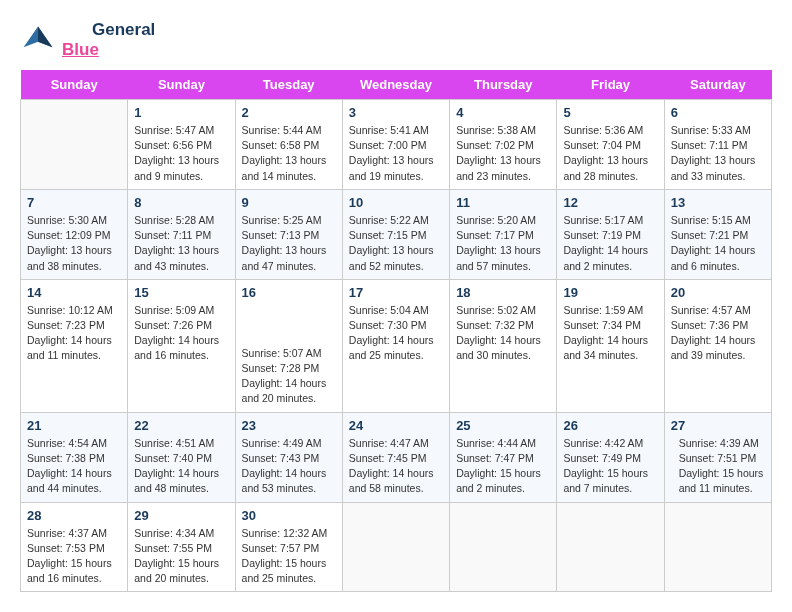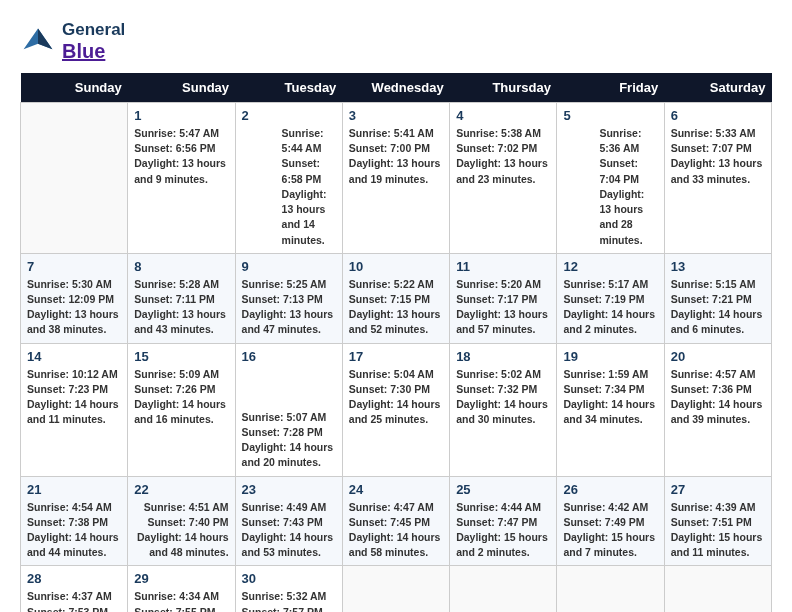--- a/index.html
+++ b/index.html
@@ -37,24 +37,24 @@
       font-size: 16px;
       color: #333;
       font-weight: normal;
     }
     table {
       width: 100%;
       border-collapse: collapse;
       font-size: 11px;
     }
     thead tr th {
-      background-color: #0f172a;
+      background-color: #d946ef;
       color: #fff;
       padding: 7px 6px;
-      text-align: right;
+      text-align: center;
       font-size: 13px;
       font-weight: bold;
       margin-left: 12px;
     }
     tbody tr td {
       border: 1px solid #ccc;
       vertical-align: top;
       padding: 5px 6px;
       height: 80px;
       width: 107px;
@@ -67,38 +67,37 @@
       font-weight: bold;
       font-size: 13px;
       color: #1a3a5c;
       display: block;
       margin-bottom: 3px;
     }
     .day-info {
       color: #333;
       font-size: 10.5px;
       line-height: 1.45;
-      font-weight: bold;
     }
     .empty-cell {
       background: #f9f9f9 !important;
     }
   </style>
 </head>
 <body>
 
 <div class="header-section">
   <div class="logo">
     <svg class="logo-bird" viewBox="0 0 40 40" xmlns="http://www.w3.org/2000/svg">
       <polygon points="20,5 36,28 20,22 4,28" fill="#2e6da4"></polygon>
       <polygon points="20,5 36,28 20,22" fill="#1a3a5c"></polygon>
     </svg>
     <div>
-      <div style="font-size:17px;font-weight:bold;color:#1a3a5c;">General</div>
-      <div style="font-size:20px;font-weight:bold;color:#4c1d95;text-decoration:underline;">Blue</div>
+      <div style="font-size:17px;font-weight:bold;color:#1a3a5c;margin-left:30px;">General</div>
+      <div style="font-size:17px;font-weight:bold;color:#ec4899;text-decoration:underline;">Blue</div>
     </div>
   </div>
 </div>
 
 <table>
   <thead>
     <tr>
     <th>Sunday</th>
         <th>Sunday</th>
         <th>Tuesday</th>
@@ -113,50 +112,50 @@
         <td class="empty-cell"></td>
         <td>
           <span class="day-number">1</span>
           <div class="day-info" style="white-space: pre-line;">Sunrise: 5:47 AM
 Sunset: 6:56 PM
 Daylight: 13 hours
 and 9 minutes.</div>
         </td>
         <td>
           <span class="day-number">2</span>
-          <div class="day-info" style="white-space: pre-line; margin-left: 40px;">Sunrise: 5:44 AM
+          <div class="day-info" style="white-space: pre-line;">Sunrise: 5:44 AM
 Sunset: 6:58 PM
 Daylight: 13 hours
 and 14 minutes.</div>
         </td>
         <td>
           <span class="day-number">3</span>
           <div class="day-info" style="white-space: pre-line;">Sunrise: 5:41 AM
 Sunset: 7:00 PM
 Daylight: 13 hours
 and 19 minutes.</div>
         </td>
         <td>
           <span class="day-number">4</span>
           <div class="day-info" style="white-space: pre-line;">Sunrise: 5:38 AM
 Sunset: 7:02 PM
 Daylight: 13 hours
 and 23 minutes.</div>
         </td>
         <td>
           <span class="day-number">5</span>
-          <div class="day-info" style="white-space: pre-line; margin-left: 36px;">Sunrise: 5:36 AM
+          <div class="day-info" style="white-space: pre-line;">Sunrise: 5:36 AM
 Sunset: 7:04 PM
 Daylight: 13 hours
 and 28 minutes.</div>
         </td>
         <td>
           <span class="day-number">6</span>
           <div class="day-info" style="white-space: pre-line;">Sunrise: 5:33 AM
-Sunset: 7:07 PM
+Sunset: 7:11 PM
 Daylight: 13 hours
 and 33 minutes.</div>
         </td>
       </tr>
       <tr>
         <td>
           <span class="day-number">7</span>
           <div class="day-info" style="white-space: pre-line;">Sunrise: 5:30 AM
 Sunset: 12:09 PM
 Daylight: 13 hours
@@ -259,21 +258,21 @@
       <tr>
         <td>
           <span class="day-number">21</span>
           <div class="day-info" style="white-space: pre-line;">Sunrise: 4:54 AM
 Sunset: 7:38 PM
 Daylight: 14 hours
 and 44 minutes.</div>
         </td>
         <td>
           <span class="day-number">22</span>
-          <div class="day-info" style="white-space: pre-line; text-align: right;">Sunrise: 4:51 AM
+          <div class="day-info" style="white-space: pre-line;">Sunrise: 4:51 AM
 Sunset: 7:40 PM
 Daylight: 14 hours
 and 48 minutes.</div>
         </td>
         <td>
           <span class="day-number">23</span>
           <div class="day-info" style="white-space: pre-line;">Sunrise: 4:49 AM
 Sunset: 7:43 PM
 Daylight: 14 hours
 and 53 minutes.</div>
@@ -294,21 +293,21 @@
         </td>
         <td>
           <span class="day-number">26</span>
           <div class="day-info" style="white-space: pre-line;">Sunrise: 4:42 AM
 Sunset: 7:49 PM
 Daylight: 15 hours
 and 7 minutes.</div>
         </td>
         <td>
           <span class="day-number">27</span>
-          <div class="day-info" style="white-space: pre-line;">Sunrise: 4:39 AM
+          <div class="day-info" style="white-space: pre-line; margin-left: 8px;">Sunrise: 4:39 AM
 Sunset: 7:51 PM
 Daylight: 15 hours
 and 11 minutes.</div>
         </td>
       </tr>
       <tr>
         <td>
           <span class="day-number">28</span>
           <div class="day-info" style="white-space: pre-line;">Sunrise: 4:37 AM
 Sunset: 7:53 PM
@@ -317,21 +316,21 @@
         </td>
         <td>
           <span class="day-number">29</span>
           <div class="day-info" style="white-space: pre-line;">Sunrise: 4:34 AM
 Sunset: 7:55 PM
 Daylight: 15 hours
 and 20 minutes.</div>
         </td>
         <td>
           <span class="day-number">30</span>
-          <div class="day-info" style="white-space: pre-line;">Sunrise: 5:32 AM
+          <div class="day-info" style="white-space: pre-line;">Sunrise: 12:32 AM
 Sunset: 7:57 PM
 Daylight: 15 hours
 and 25 minutes.</div>
         </td>
         <td class="empty-cell"></td>
         <td class="empty-cell"></td>
         <td class="empty-cell"></td>
         <td class="empty-cell"></td>
       </tr>
     </tbody>

